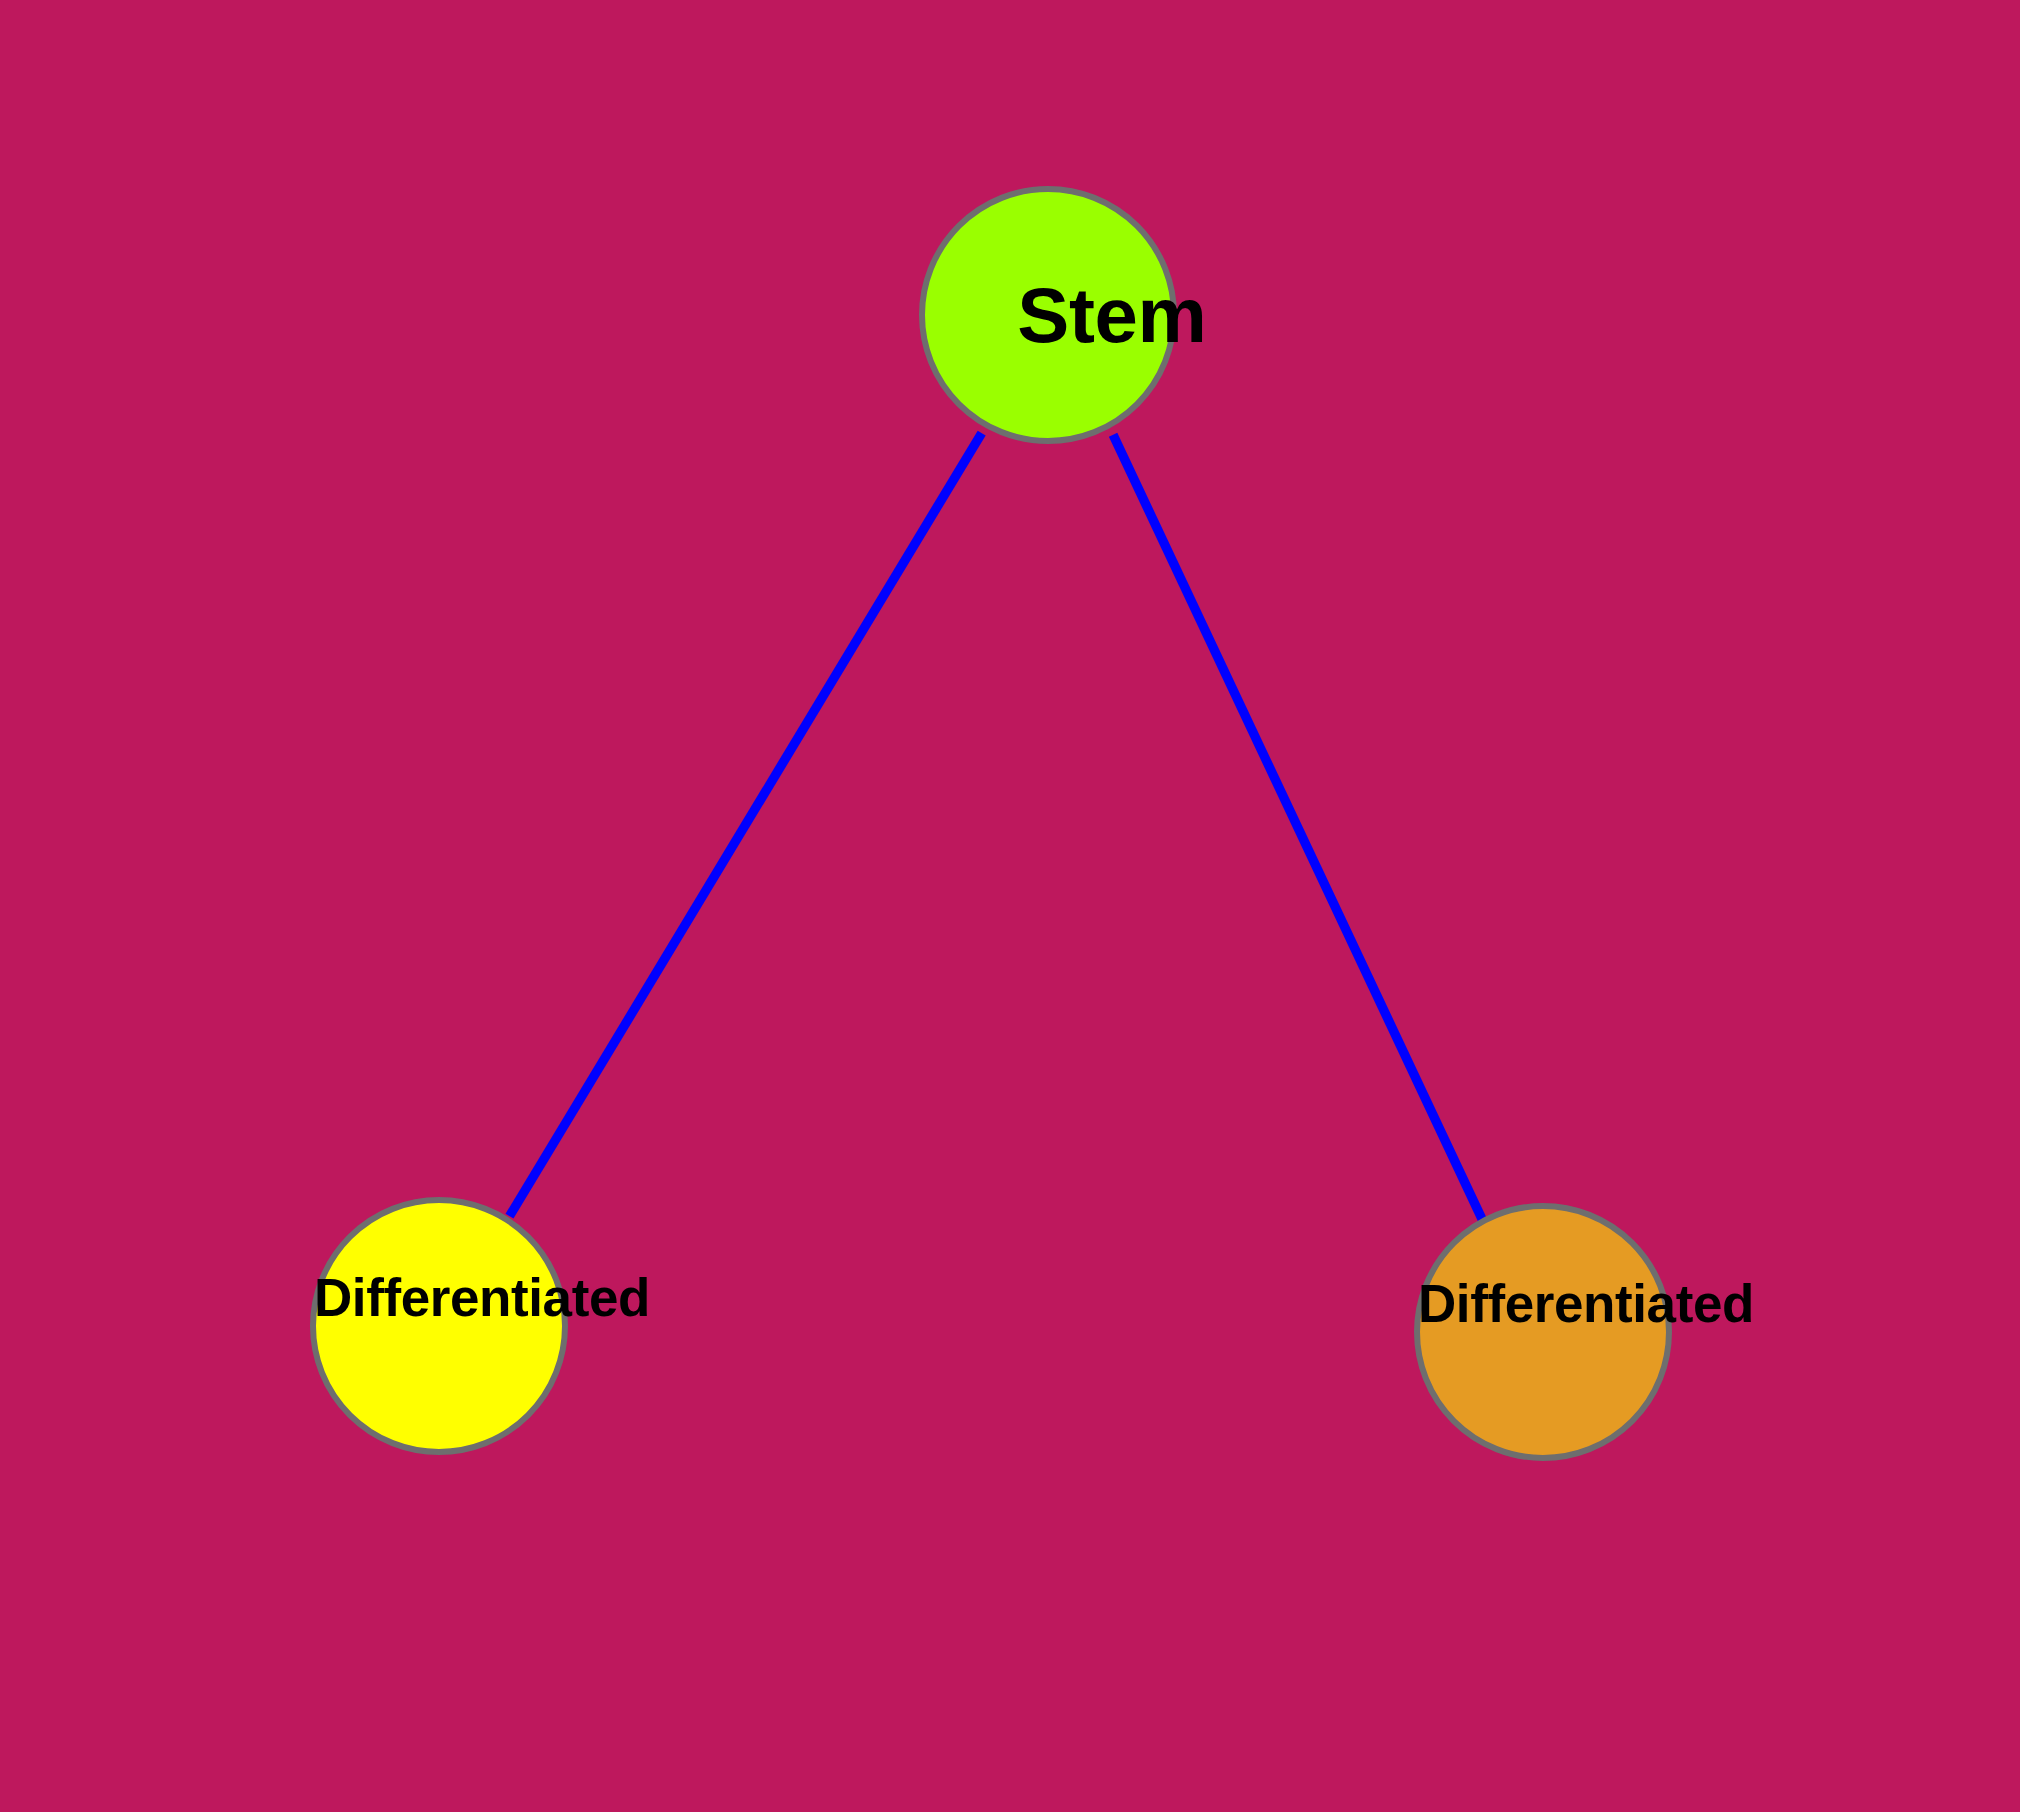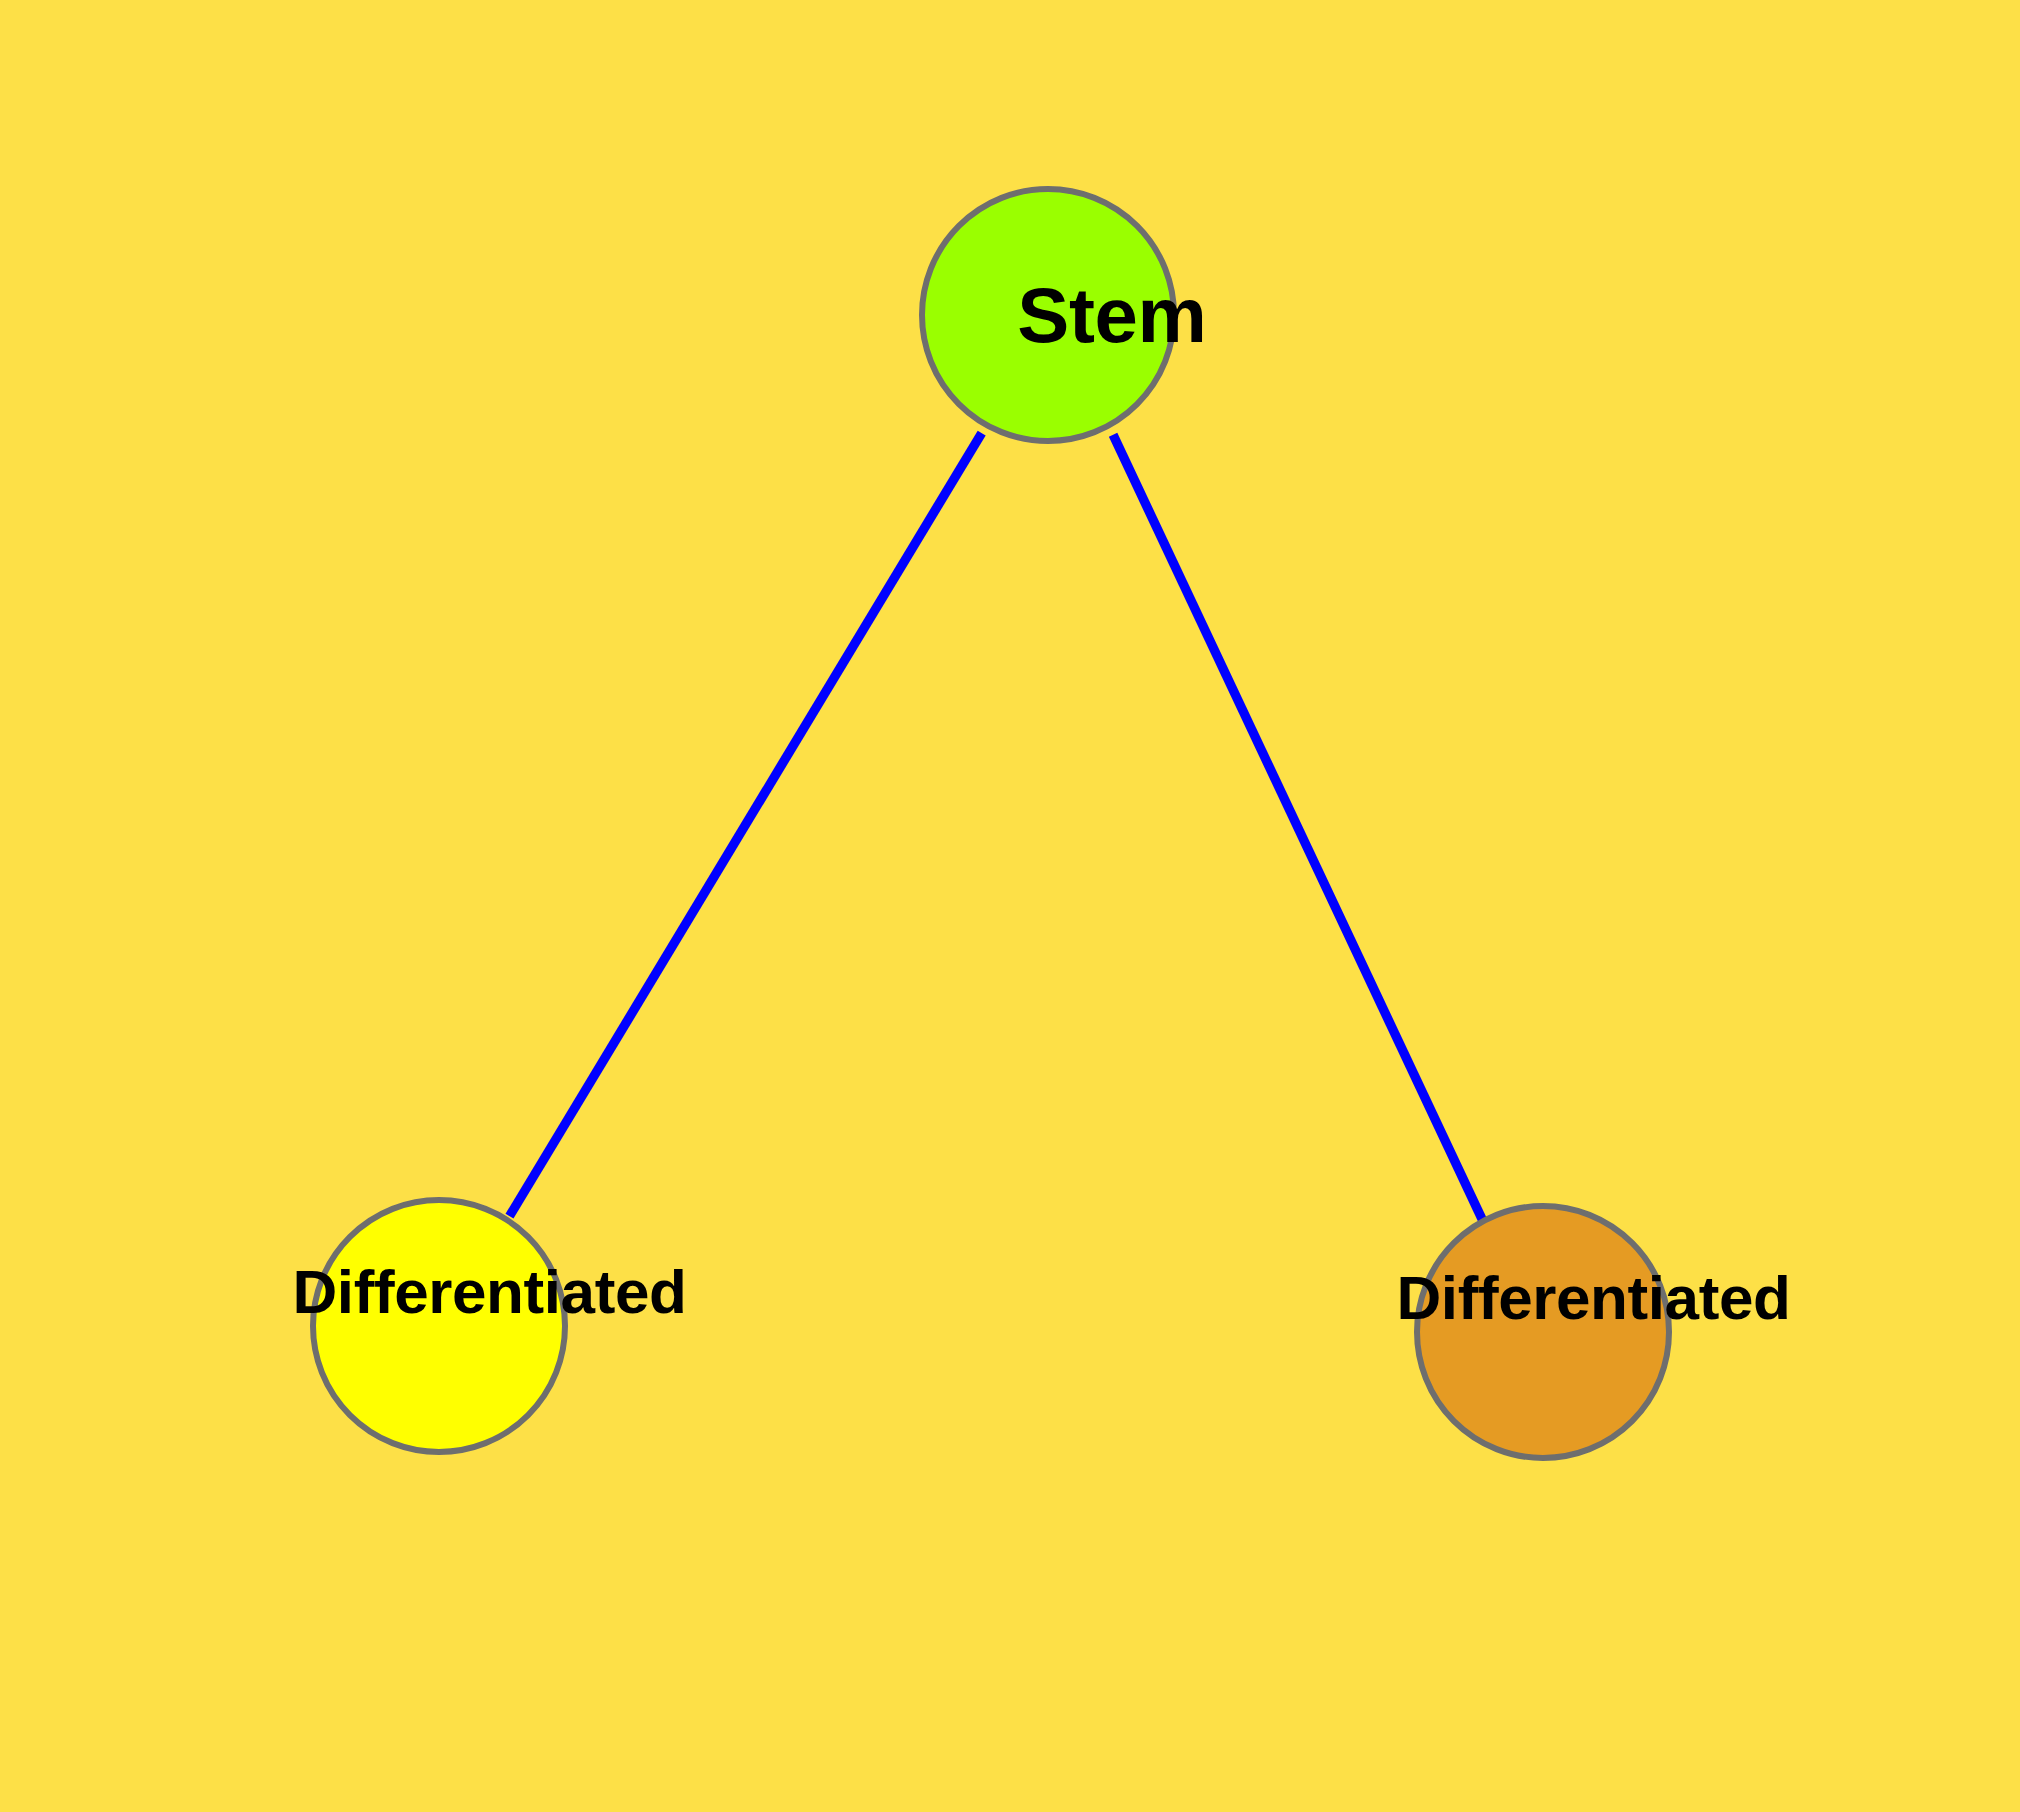--- a/index.html
+++ b/index.html
@@ -44,27 +44,27 @@
     top: 50%;
     transform: translate(-50%, -50%);
     white-space: pre;
     text-align: center;
     color: #000000;
     font-weight: bold;
     line-height: 1.08;
     letter-spacing: -0.4px;
     pointer-events: none;
   }
-  .label-big { font-size: 62px; }
+  .label-big { font-size: 53px; }
   .label-stem { font-size: 78px; }
 </style>
 </head>
 <body>
 
-<div id="canvas" style="background: #fde047; text-decoration: underline;">
+<div id="canvas" style="background: #be185d; text-decoration: underline;">
 
   <svg id="graph-svg" viewBox="0 0 2384 2138" preserveAspectRatio="none">
     <line class="graph-edge" id="edge-0" stroke="#0000ff" stroke-width="11" stroke-linecap="butt" x1="1158" y1="511" x2="601" y2="1435"></line>
     <line class="graph-edge" id="edge-1" stroke="#0000ff" stroke-width="11" stroke-linecap="butt" x1="1313" y1="513" x2="1749" y2="1440"></line>
   </svg>
 
   <div class="node-group" id="node-0" style="left: 1048px; top: 315px; width: 258px; height: 258px;">
     <div class="node-circle" style="width: 258px; height: 258px; background: rgb(154, 255, 0); border-color: rgb(110, 110, 110);"></div>
     <div class="node-label label-stem">
       <span>Stem</span>

